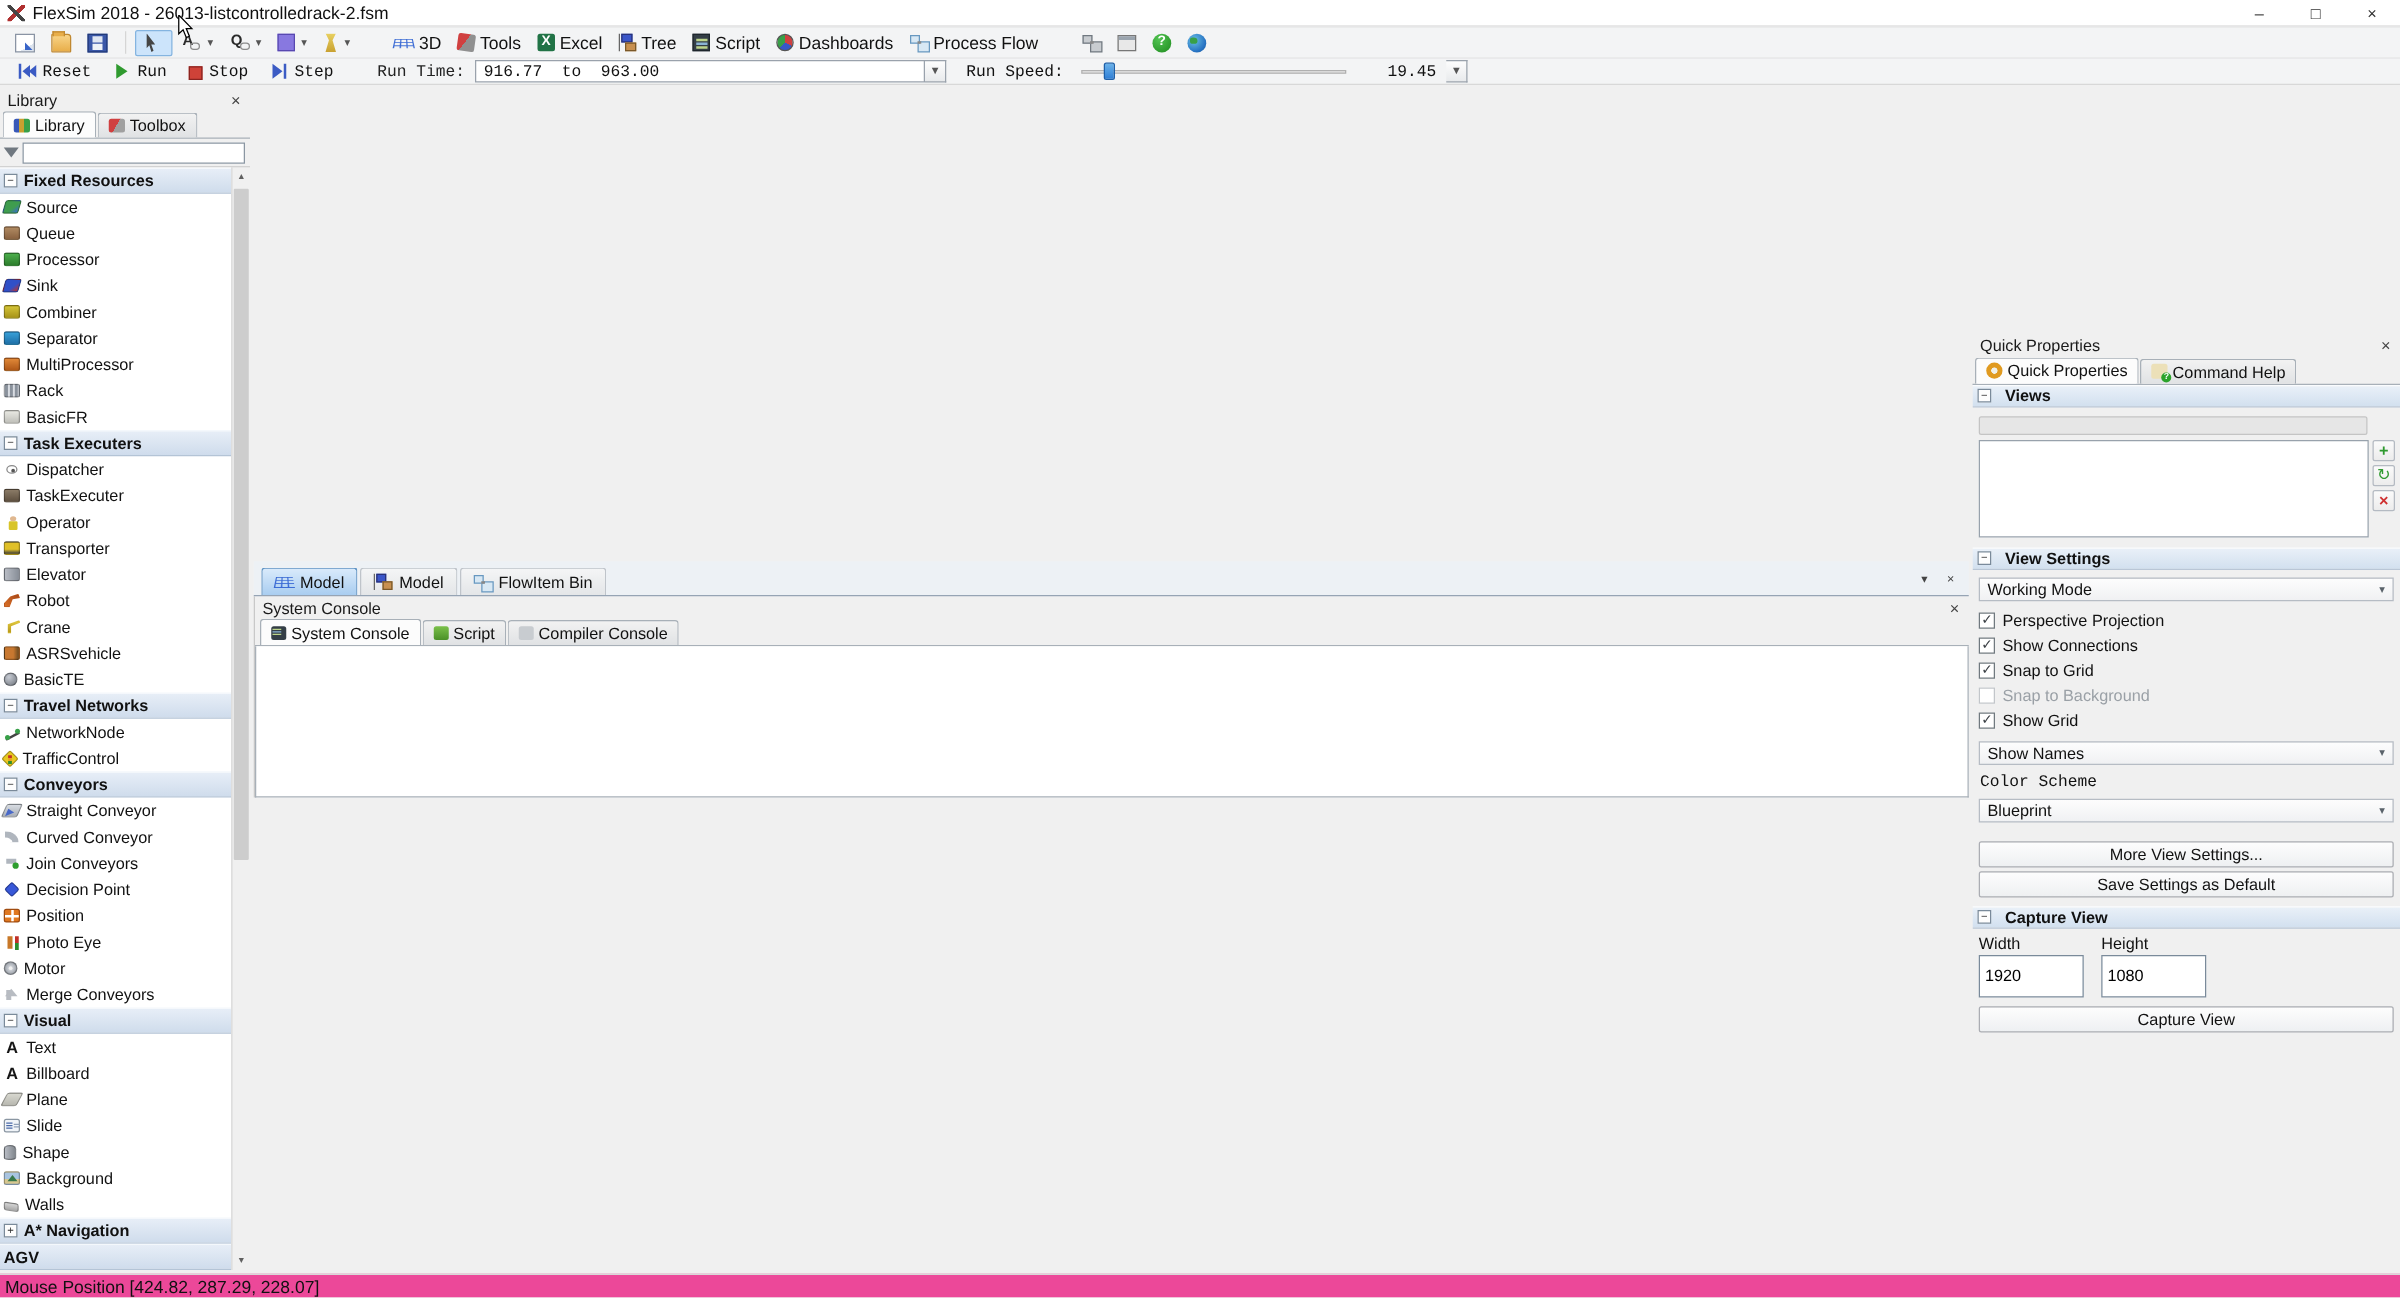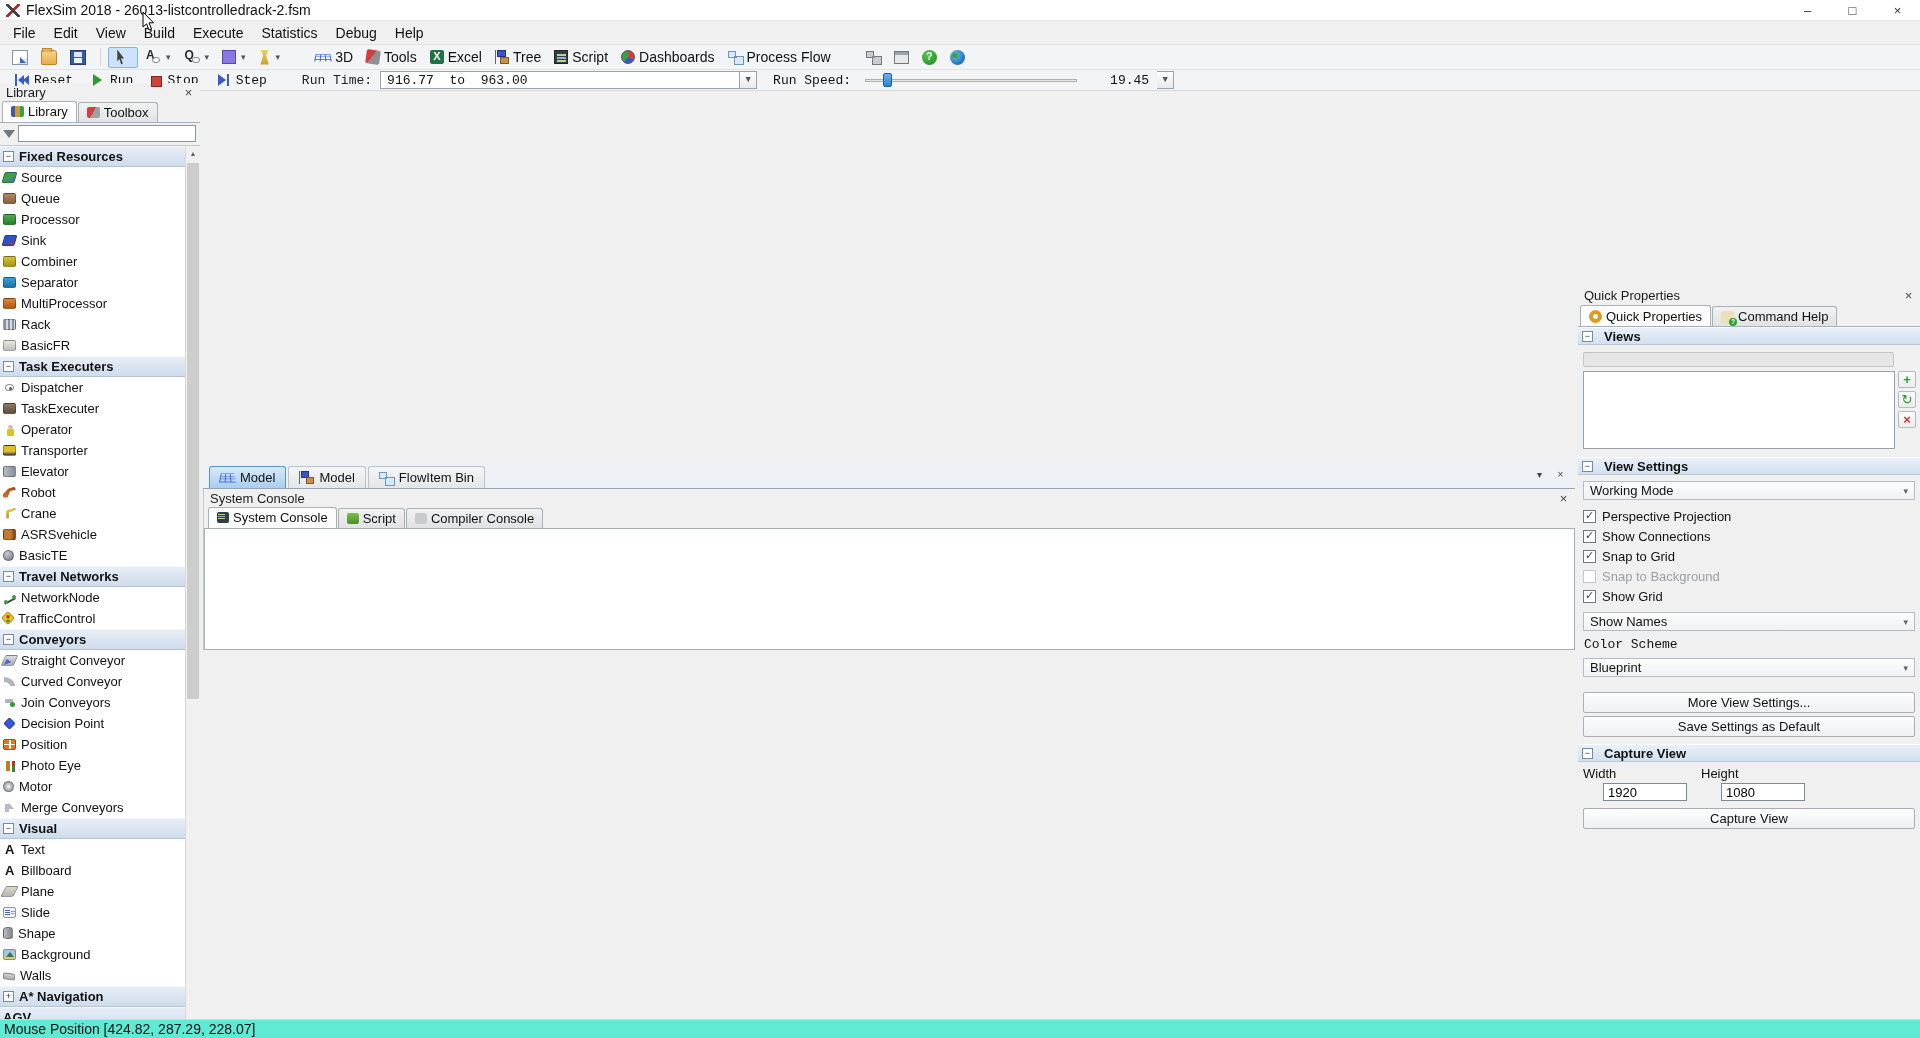--- a/index.html
+++ b/index.html
@@ -227,52 +227,42 @@
   .qp-check { display:flex; align-items:center; height:20px; margin:0 5px; font-size:13px; }
   .qp-check .box { width:13px; height:13px; background:#fff; border:1px solid #70797f; margin-right:6px; position:relative; flex:0 0 auto; }
   .qp-check .box::before { content:"✓"; position:absolute; left:1px; top:-2px; font-size:11px; font-weight:bold; color:#3a3f44; }
   .qp-check.unchecked .box::before { content:""; }
   .qp-check.disabled .box { border-color:#c2c6ca; }
   .qp-check.disabled { color:#9aa0a6; }
   .qp-label { margin:4px 6px 0; font-size:13px;font-family:Liberation Mono, monospace; }
   .qp-button { height:21px; margin:3px 5px; border:1px solid #abadb3; border-radius:2px; background:linear-gradient(#fdfdfd,#eef0f2); display:flex; align-items:center; justify-content:center; font-size:13px; }
   .capture-grid { display:flex; gap:14px; margin:4px 5px 0; }
   .capture-col { display:flex; flex-direction:column; gap:2px; font-size:13px; }
-  .capture-col input { width:84px; height:18px; border:1px solid #7a8a9a; padding:0 4px; font-size:13px; font-family:inherit;margin-left:20px; }
-
-  
-  .statusbar { height:19px; background:#5eead4; border-top:1px solid #d8d8d8; display:flex; align-items:center; padding-left:4px; font-size:14px; flex:0 0 auto; }
+  .capture-col input { width:84px; height:18px; border:1px solid #7a8a9a; padding:16px 4px; font-size:13px; font-family:inherit; }
+
+  
+  .statusbar { height:19px; background:#ec4899; border-top:1px solid #d8d8d8; display:flex; align-items:center; padding-left:4px; font-size:14px; flex:0 0 auto; }
 
   .mouse-cursor { position:absolute; left:142px; top:12px; z-index:50; pointer-events:none; }
 </style>
 </head>
 <body>
 
 <div class="app">
 
   <div class="titlebar">
     <span class="app-logo"></span>
     <span class="title-text">FlexSim 2018 - 26013-listcontrolledrack-2.fsm</span>
     <div class="win-controls">
       <div class="win-btn minimize-icon">–</div>
         <div class="win-btn maximize-icon">□</div>
         <div class="win-btn close-icon">×</div>
     </div>
   </div>
 
-  <div class="menubar">
-    <span class="menu-item">File</span>
-      <span class="menu-item">Edit</span>
-      <span class="menu-item">View</span>
-      <span class="menu-item">Build</span>
-      <span class="menu-item">Execute</span>
-      <span class="menu-item">Statistics</span>
-      <span class="menu-item">Debug</span>
-      <span class="menu-item">Help</span>
-  </div>
 
   <div class="toolbar1">
     <div class="tb-group">
       <div class="tb-btn">
           <span class="tb-icon export-model-icon"></span>
         </div>
         <div class="tb-btn">
           <span class="tb-icon open-model-icon"></span>
         </div>
         <div class="tb-btn">

